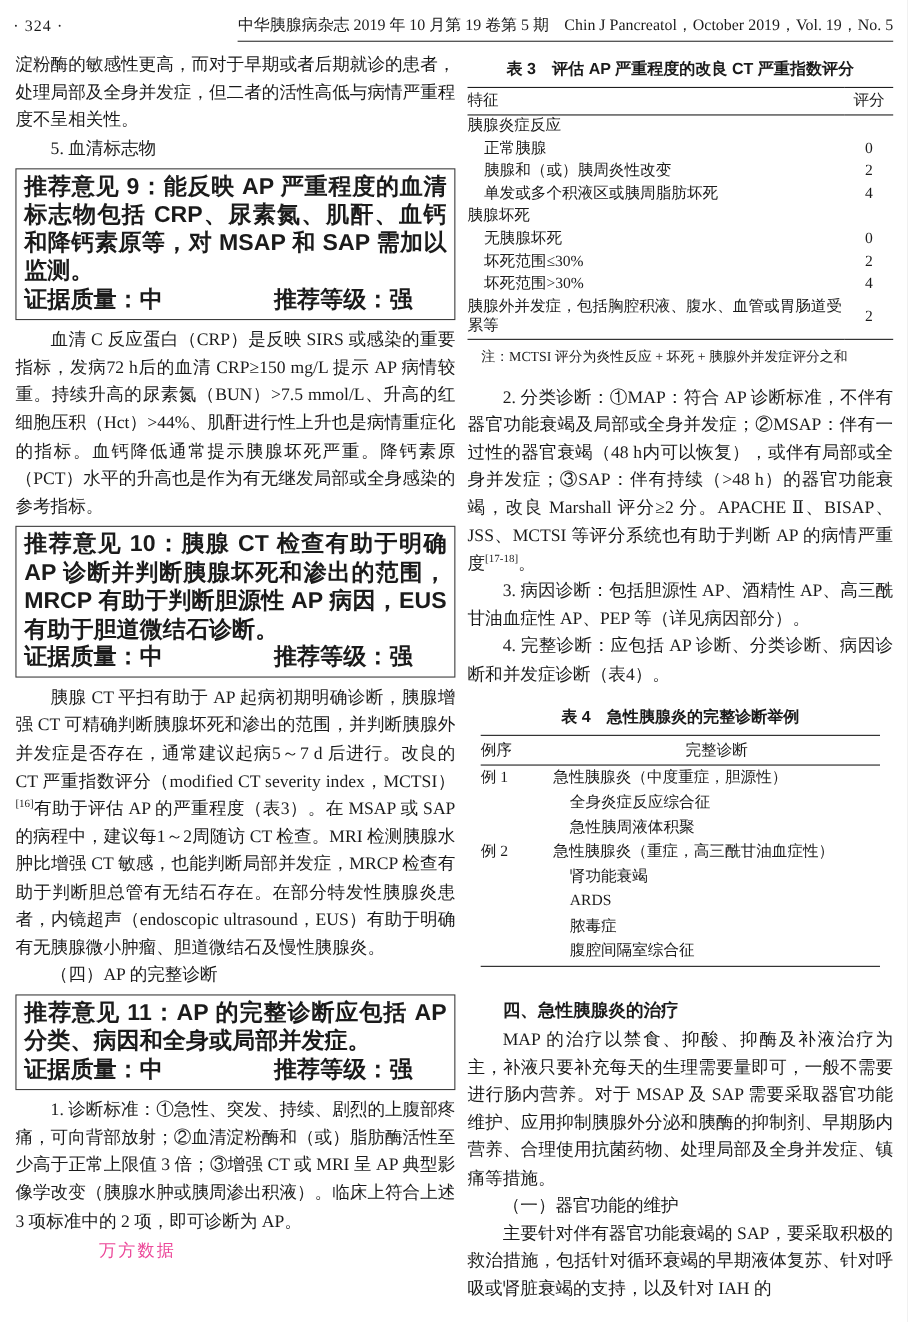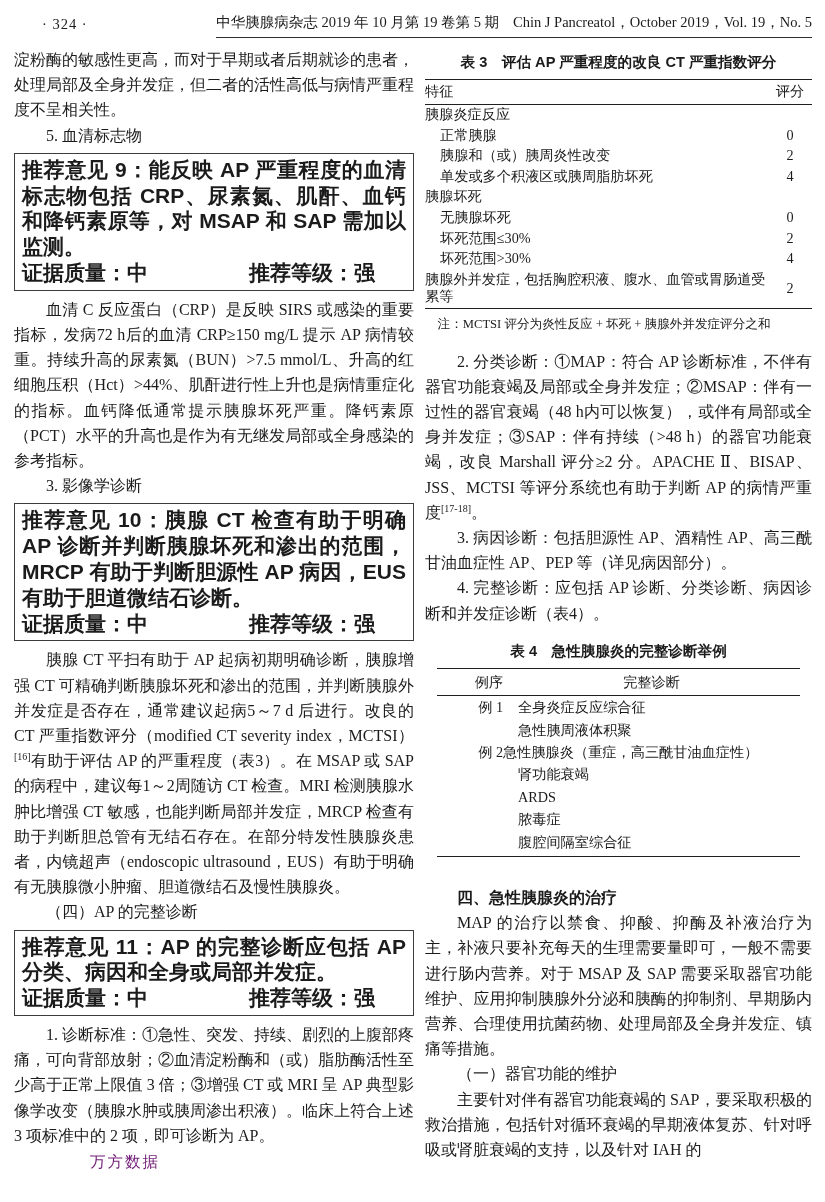--- a/index.html
+++ b/index.html
@@ -10,21 +10,21 @@
     background:#ffffff;
     color:#1b1b1b;
     font-family:"Liberation Serif","DejaVu Serif",serif;
     overflow:hidden;
     box-sizing:border-box;
   }
   
   .page-header {
     display:flex;
     align-items:flex-end;
-    padding:13px 13px 0 42px;
+    padding:13px 13px 0 12px;
     font-size:14.5px;
     border-radius:12px;
   }
   .pageno { letter-spacing:1px; padding-bottom:5px; }
   .jtitle {
     margin-left:auto;
     border-bottom:1.6px solid #2f2f2f;
     padding-bottom:5px;
     white-space:nowrap;
   }
@@ -104,32 +104,32 @@
     font-size:14.2px;
     line-height:22.4px;
     border-top:1.7px solid #1f1f1f;
     border-bottom:1.7px solid #1f1f1f;
   }
   .t4-head {
     display:flex;
     border-bottom:1.1px solid #1f1f1f;
     padding:2px 0;
   }
-  .t4-case { width:66px; text-align:right; flex:none; }
+  .t4-case { width:66px; text-align:left; flex:none; }
   .t4-diag { flex:1; text-align:center; }
   .t4-row { display:flex; }
   .t4-row:first-of-type { padding-top:2px; }
   .t4-row:last-of-type { padding-bottom:3px; }
   .t4-lines { flex:1; }
   .t4-lines .ind { padding-left:15px; }
   
   .watermark {
     margin:4px 0 0 76px;
     font-size:15.5px;
-    color:#701a75;
+    color:#ec4899;
     letter-spacing:2px;
   }
 </style>
 </head>
 <body>
 
 <div class="page">
 
   <header class="page-header">
     <span class="pageno">· 324 ·</span>
@@ -149,21 +149,20 @@
       <div class="rec-box">
         <div class="rec-body">推荐意见 9：能反映 AP 严重程度的血清标志物包括 CRP、尿素氮、肌酐、血钙和降钙素原等，对 MSAP 和 SAP 需加以监测。</div>
         <div class="rec-footer">
           <span class="rec-evidence">证据质量：中</span>
           <span class="rec-grade">推荐等级：强</span>
         </div>
       </div>
 
       <p class="para">血清 C 反应蛋白（CRP）是反映 SIRS 或感染的重要指标，发病72 h后的血清 CRP≥150 mg/L 提示 AP 病情较重。持续升高的尿素氮（BUN）&gt;7.5 mmol/L、升高的红细胞压积（Hct）&gt;44%、肌酐进行性上升也是病情重症化的指标。血钙降低通常提示胰腺坏死严重。降钙素原（PCT）水平的升高也是作为有无继发局部或全身感染的参考指标。</p>
 
-      <p class="para">3. 影像学诊断</p>
 
       <div class="rec-box">
         <div class="rec-body">推荐意见 10：胰腺 CT 检查有助于明确 AP 诊断并判断胰腺坏死和渗出的范围，MRCP 有助于判断胆源性 AP 病因，EUS 有助于胆道微结石诊断。</div>
         <div class="rec-footer">
           <span class="rec-evidence">证据质量：中</span>
           <span class="rec-grade">推荐等级：强</span>
         </div>
       </div>
 
       <p class="para"><span>胰腺 CT 平扫有助于 AP 起病初期明确诊断，胰腺增强 CT 可精确判断胰腺坏死和渗出的范围，并判断胰腺外并发症是否存在，通常建议起病5～7 d 后进行。改良的 CT 严重指数评分（modified CT severity index，MCTSI）</span><sup>[16]</sup><span>有助于评估 AP 的严重程度（表3）。在 MSAP 或 SAP 的病程中，建议每1～2周随访 CT 检查。MRI 检测胰腺水肿比增强 CT 敏感，也能判断局部并发症，MRCP 检查有助于判断胆总管有无结石存在。在部分特发性胰腺炎患者，内镜超声（endoscopic ultrasound，EUS）有助于明确有无胰腺微小肿瘤、胆道微结石及慢性胰腺炎。</span></p>
@@ -245,20 +244,21 @@
       <div class="table-block" style="margin-top:16px;">
         <div class="table-title">表 4　急性胰腺炎的完整诊断举例</div>
         <div class="t4">
           <div class="t4-head">
             <span class="t4-case">例序</span>
             <span class="t4-diag">完整诊断</span>
           </div>
           <div class="t4-row">
             <span class="t4-case">例 1</span>
             <div class="t4-lines">
+              <div>急性胰腺炎（中度重症，胆源性）</div>
               <div class="ind">全身炎症反应综合征</div>
               <div class="ind">急性胰周液体积聚</div>
             </div>
           </div>
           <div class="t4-row">
             <span class="t4-case">例 2</span>
             <div class="t4-lines">
               <div>急性胰腺炎（重症，高三酰甘油血症性）</div>
               <div class="ind">肾功能衰竭</div>
               <div class="ind">ARDS</div>

